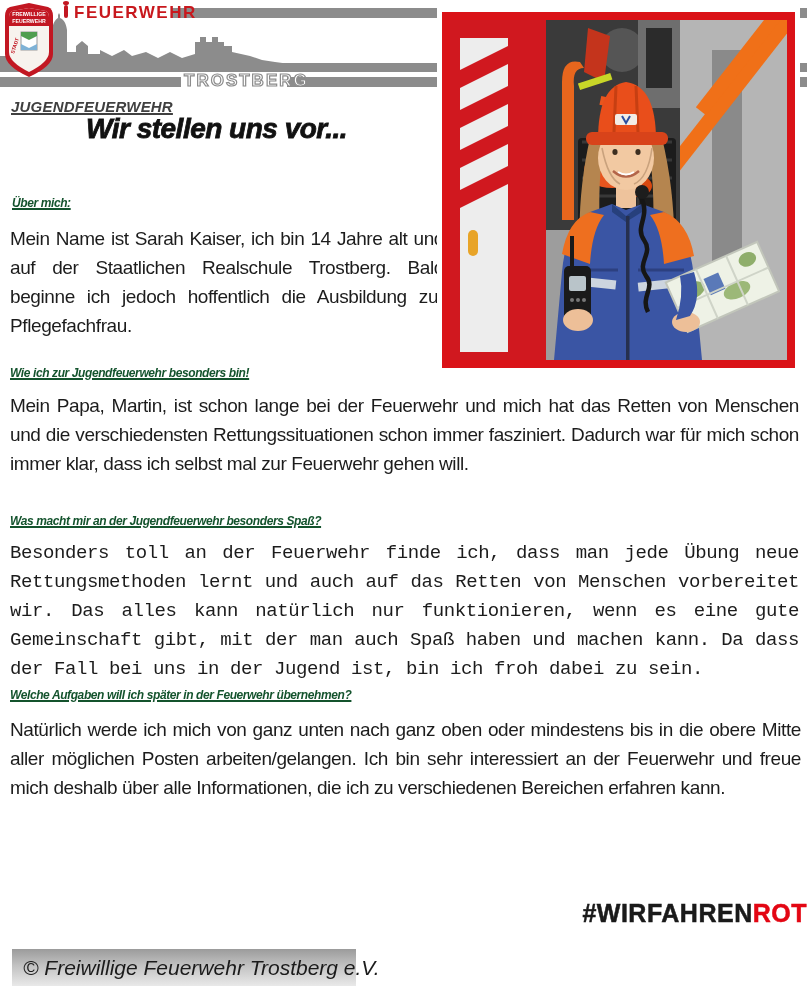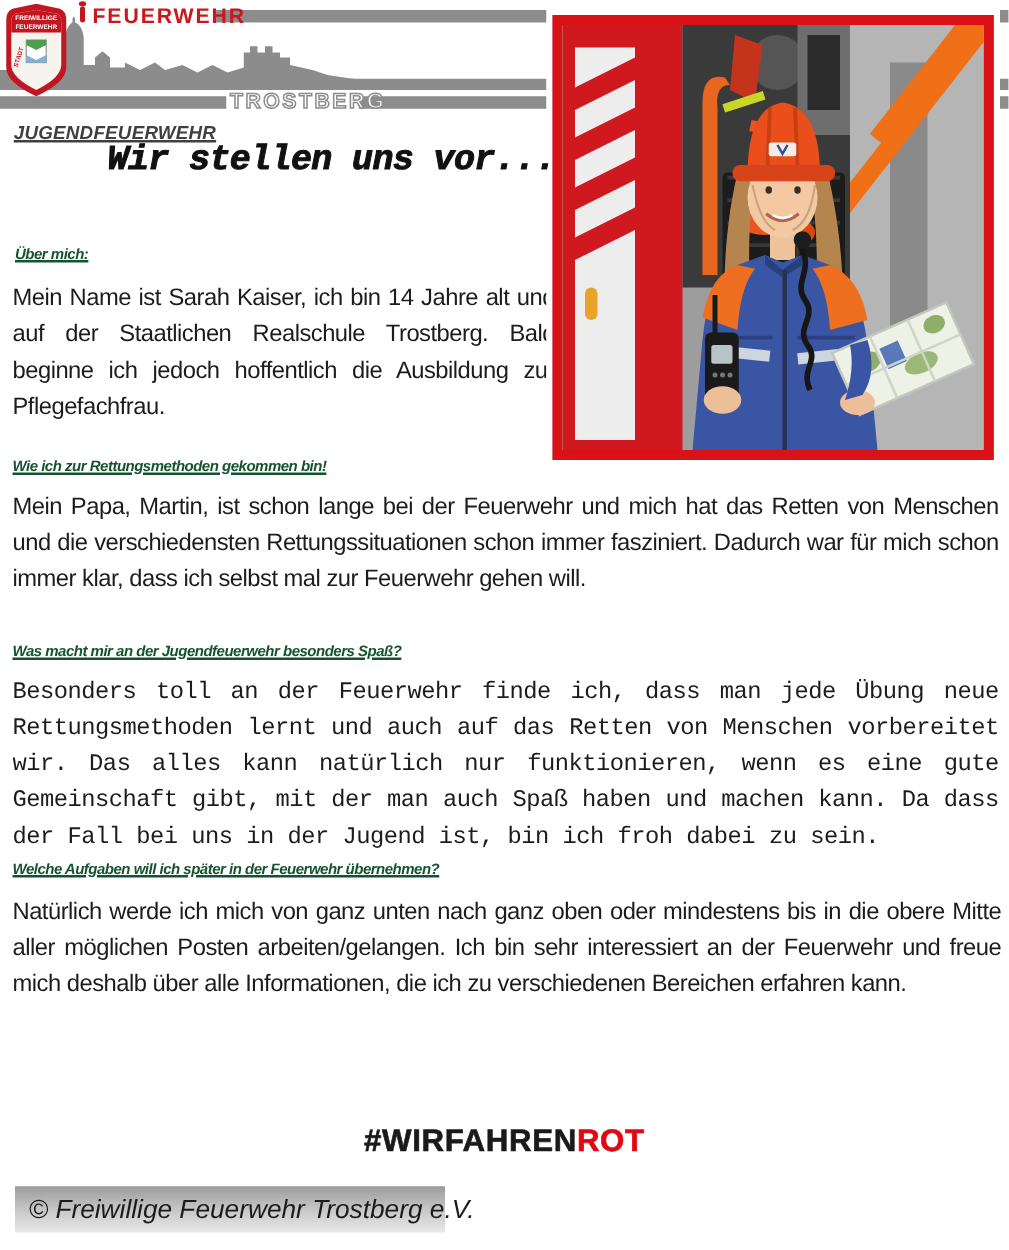--- a/index.html
+++ b/index.html
@@ -20,32 +20,32 @@
   .trostberg{position:absolute;left:184px;top:71px;font-size:17px;font-weight:bold;letter-spacing:2px;
              color:#fff;-webkit-text-stroke:1.2px #8c8c8c;z-index:3;}
   
   .photo-frame{position:absolute;left:442px;top:12px;width:337px;height:340px;border:8px solid #da1217;
                box-shadow:0 0 0 5px #fff;background:#9d9d9d;z-index:4;}
   .photo-frame svg{display:block;}
   
   .kicker{position:absolute;left:11px;top:98px;font-size:15px;font-weight:bold;font-style:italic;
           color:#404040;text-decoration:underline;text-decoration-thickness:2px;letter-spacing:.2px;z-index:5;}
   .headline{position:absolute;left:86px;top:113px;font-size:28px;font-weight:bold;font-style:italic;
-            letter-spacing:-.5px;-webkit-text-stroke:.8px #111;color:#111;z-index:5;font-family:Liberation Mono, monospace;}
+            letter-spacing:-.5px;-webkit-text-stroke:.8px #111;color:#111;z-index:5;}
   
   .sec-head{position:absolute;font-size:12px;font-weight:bold;font-style:italic;letter-spacing:-.4px;
             color:#14532d;text-decoration:underline;text-decoration-thickness:2px;}
   .sec-body{position:absolute;font-size:19px;line-height:29px;letter-spacing:-.4px;color:#1c1c1c;
             text-align:justify;hyphens:manual;-webkit-hyphens:manual;}
   .h1{left:12px;top:196px;} .b1{left:10px;top:224px;width:434px;}
   .h2{left:10px;top:366px;} .b2{left:10px;top:391px;width:789px;}
   .h3{left:10px;top:514px;text-align:center;} .b3{left:10px;top:539px;width:789px;font-family:Liberation Mono, monospace;}
   .h4{left:10px;top:688px;} .b4{left:10px;top:715px;width:791px;}
   
-  .hashtag{position:absolute;left:0;top:899px;width:807px;text-align:center;font-size:25px;
+  .hashtag{position:absolute;left:0;top:899px;width:807px;text-align:right;font-size:25px;
            font-weight:bold;letter-spacing:.5px;color:#1a1a1a;-webkit-text-stroke:.5px #1a1a1a;}
   .hashtag .rot{color:#e30613;-webkit-text-stroke:.5px #e30613;}
   
   .footer{position:absolute;left:12px;top:949px;width:344px;height:37px;display:flex;align-items:center;
           gap:7px;padding-left:4px;box-sizing:border-box;
           background:linear-gradient(to bottom,#9b9b9b 0%,#c2c2c2 45%,#e9e9e9 100%);}
   .footer-text{font-size:21px;font-style:italic;color:#1b1b1b;white-space:nowrap;}
 </style>
 </head>
 <body>
@@ -160,21 +160,21 @@
       <path d="M244,252 Q252,278 240,296 L226,300 Q234,276 230,256 Z" fill="#3a55a4"></path>
     </svg>
   </div>
 
   <div class="kicker">JUGENDFEUERWEHR</div>
   <div class="headline">Wir stellen uns vor...</div>
 
   <div class="sec-head h1">Über mich:</div>
   <div class="sec-body b1">Mein Name ist Sarah Kaiser, ich bin 14 Jahre alt und auf der Staatlichen Realschule Trostberg. Bald beginne ich jedoch hoffentlich die Ausbil­dung zur Pflegefachfrau.</div>
 
-  <div class="sec-head h2">Wie ich zur Rettungsmethoden gekommen bin!</div>
+  <div class="sec-head h2">Wie ich zur Jugendfeuerwehr besonders bin!</div>
   <div class="sec-body b2">Mein Papa, Martin, ist schon lange bei der Feuerwehr und mich hat das Retten von Menschen und die verschiedensten Rettungssituationen schon immer fasziniert. Dadurch war für mich schon immer klar, dass ich selbst mal zur Feuerwehr gehen will.</div>
 
   <div class="sec-head h3">Was macht mir an der Jugendfeuerwehr besonders Spaß?</div>
   <div class="sec-body b3">Besonders toll an der Feuerwehr finde ich, dass man jede Übung neue Rettungsmethoden lernt und auch auf das Retten von Menschen vorbereitet wir. Das alles kann natürlich nur funktio­nieren, wenn es eine gute Gemeinschaft gibt, mit der man auch Spaß haben und machen kann. Da dass der Fall bei uns in der Jugend ist, bin ich froh dabei zu sein.</div>
 
   <div class="sec-head h4">Welche Aufgaben will ich später in der Feuerwehr übernehmen?</div>
   <div class="sec-body b4">Natürlich werde ich mich von ganz unten nach ganz oben oder mindestens bis in die obere Mitte aller möglichen Posten arbeiten/gelangen. Ich bin sehr interessiert an der Feuerwehr und freue mich deshalb über alle Informationen, die ich zu verschiedenen Bereichen erfahren kann.</div>
 
   <div class="hashtag"><span>#WIRFAHREN</span><span class="rot">ROT</span></div>
 

